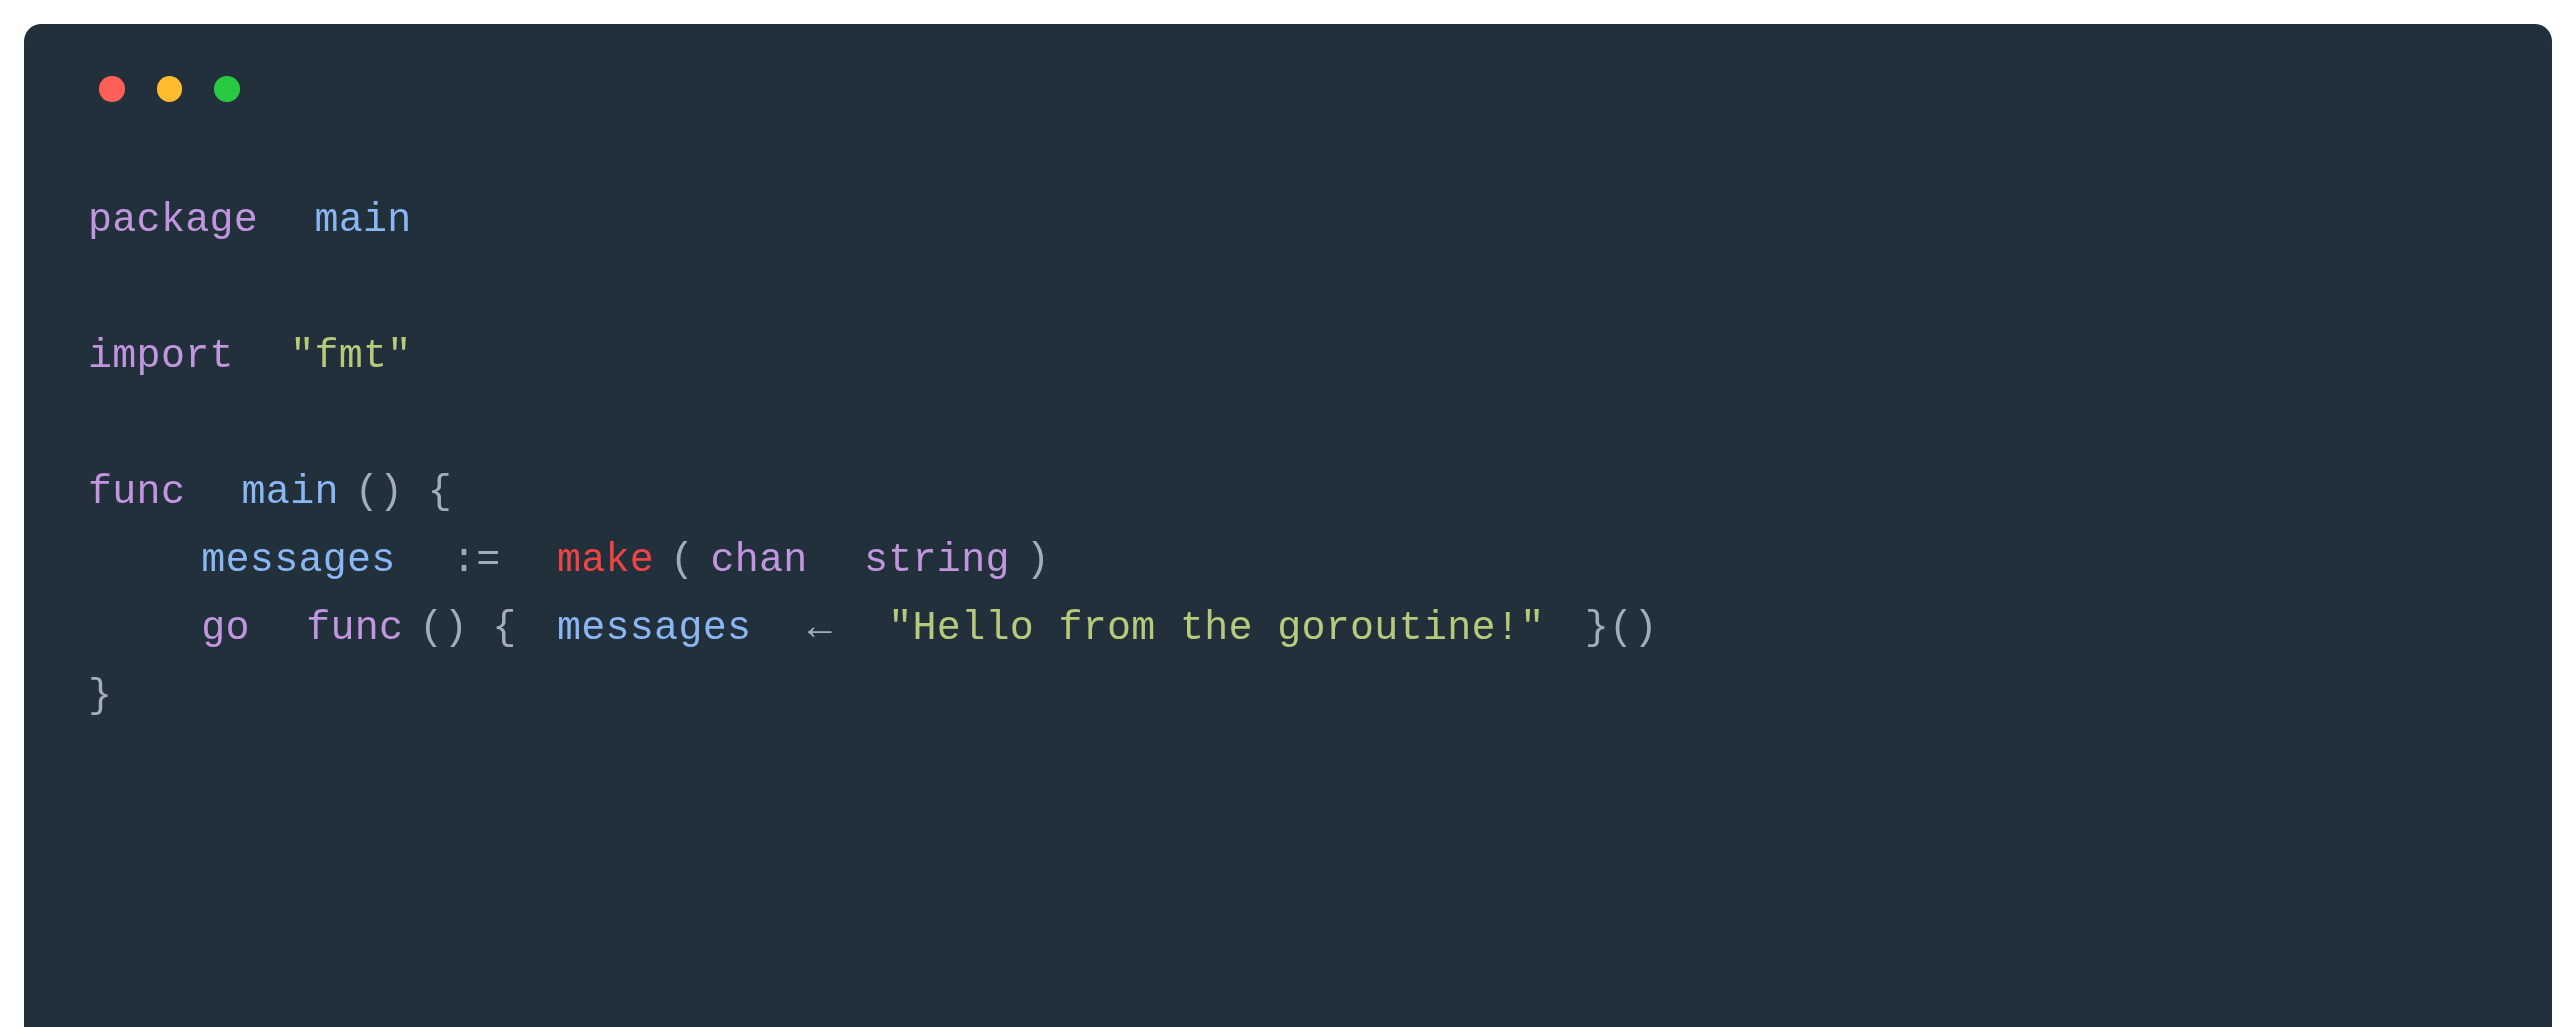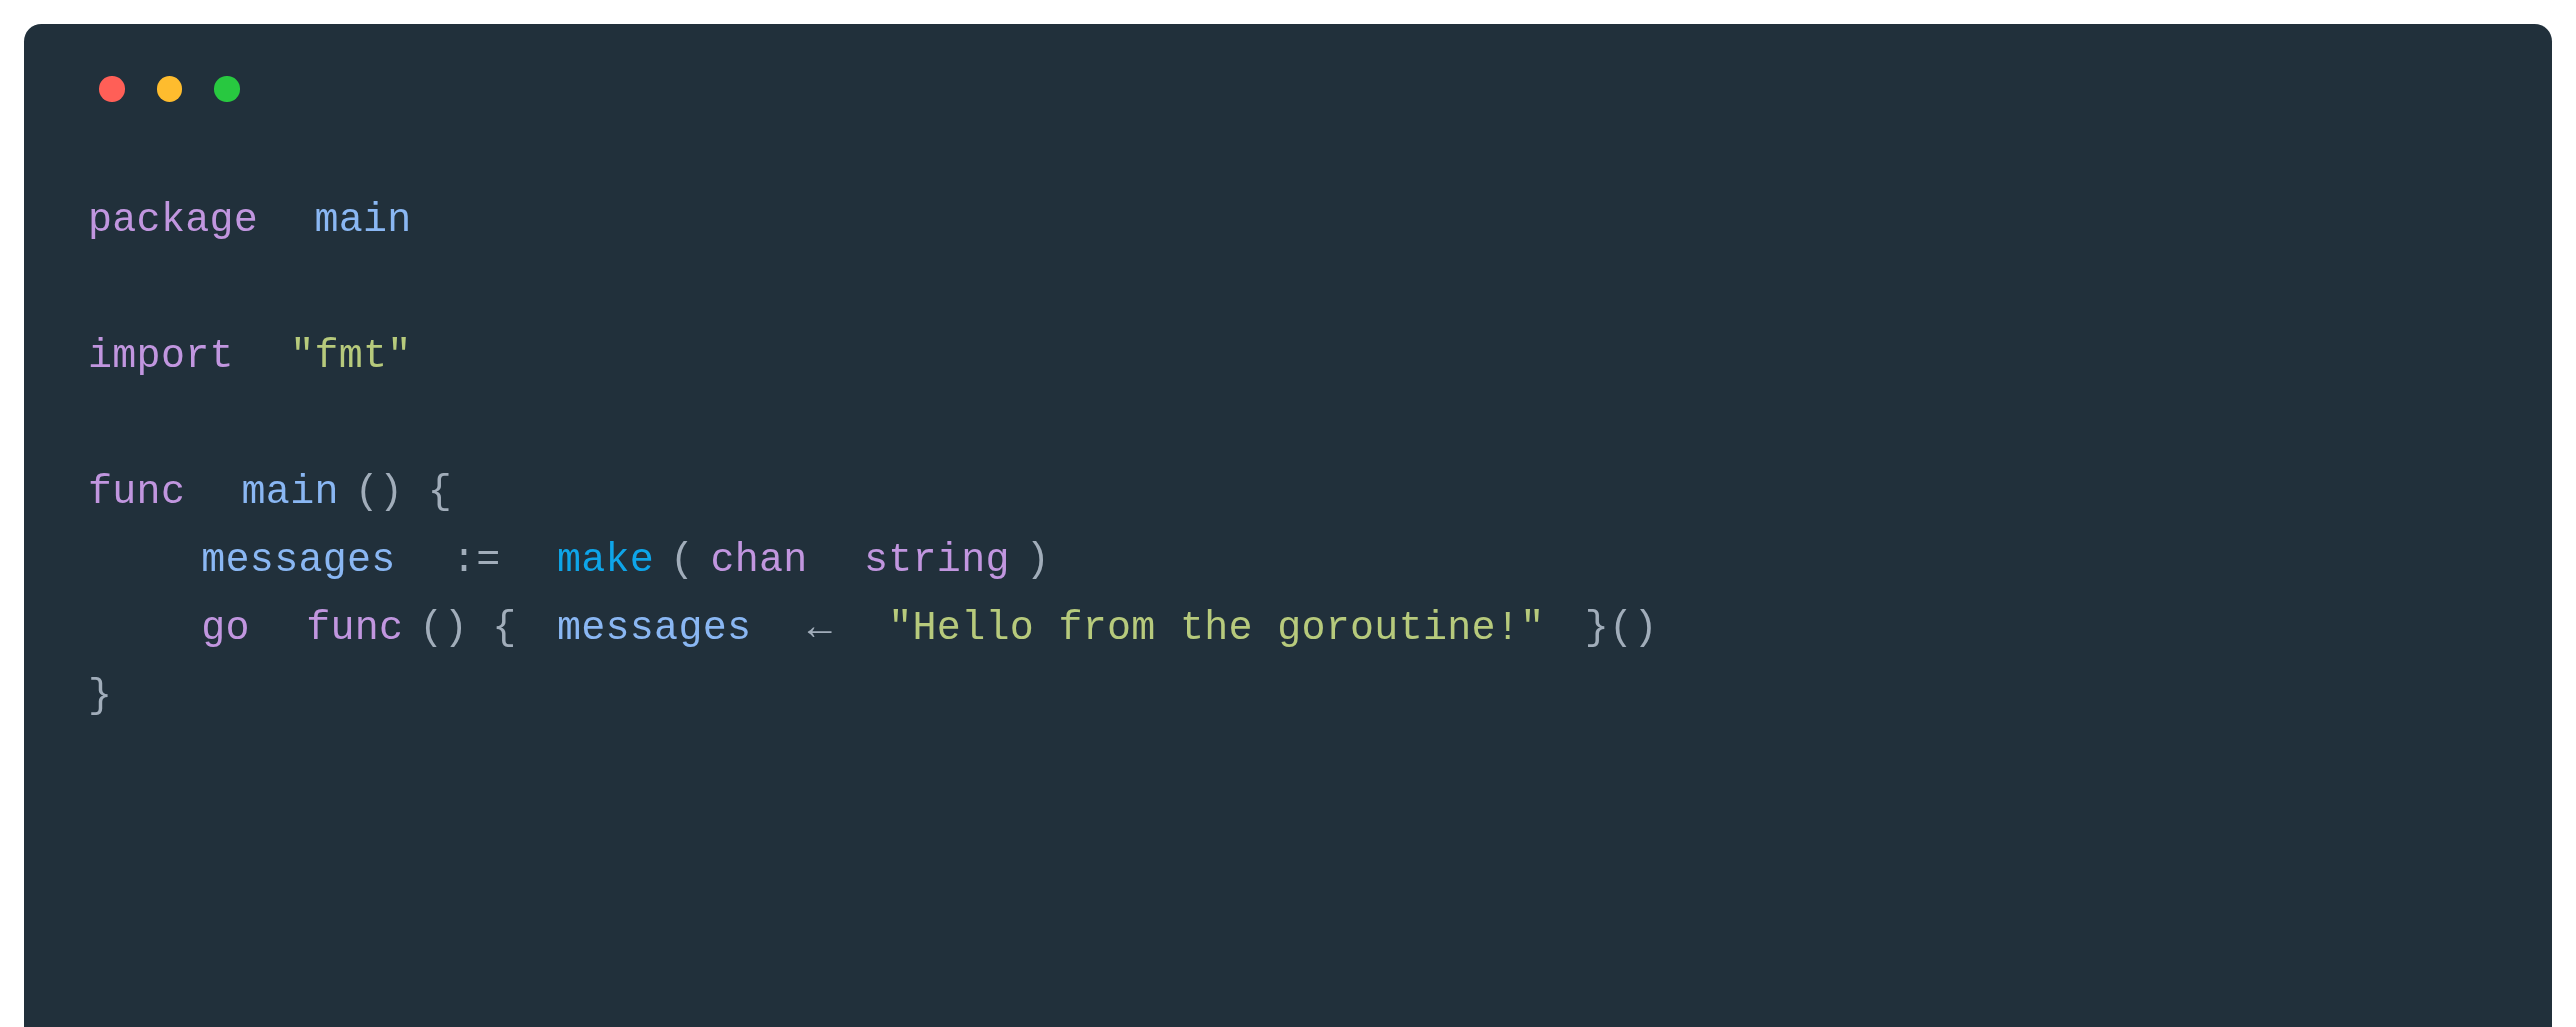--- a/index.html
+++ b/index.html
@@ -40,21 +40,21 @@
     .dot-green { background: #28c840; }
     .code-block {
       font-size: 40px;
       line-height: 1.5;
       white-space: pre;
       color: #a1adba;
       letter-spacing: 0.3px;
     }
     .tok-keyword { color: #c196df; }
     .tok-ident { color: #8ab7f3; }
-    .tok-builtin { color: #0ea5e9; }
+    .tok-builtin { color: #ef4444; }
     .tok-string { color: #b7ca7c; }
     .tok-punct { color: #a1adba; }
     .tok-op { color: #a1adba; }
     .tok-default { color: #a1adba; }
   </style>
 </head>
 <body>
 
 <div class="code-window">
   <div class="window-controls">

